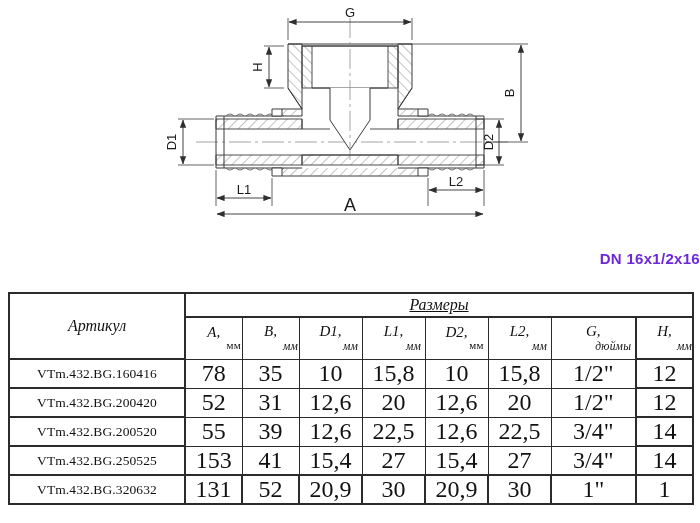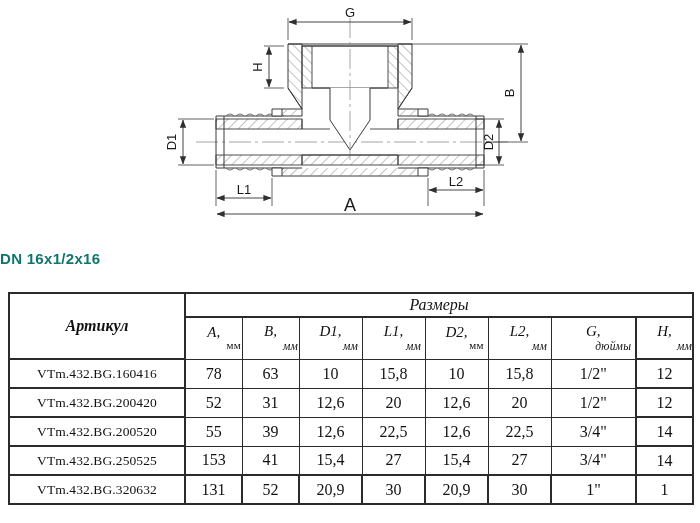--- a/index.html
+++ b/index.html
@@ -12,26 +12,26 @@
   }
   #page{position:relative;width:700px;height:523px;}
 
   
   #drawing{position:absolute;left:0;top:0;width:700px;height:240px;}
 
   
   .caption{
     position:absolute;
     left:0;top:250px;width:700px;
-    text-align:left;
+    text-align:right;
     font-family:"Liberation Sans", sans-serif;
     font-weight:bold;
     font-size:15px;
     letter-spacing:.3px;
-    color:#0f766e;
+    color:#6d28d9;
   }
 
   
   .table-wrap{
     position:absolute;
     left:8px;top:292px;
     width:684px;
   }
   table.specs{
     border-collapse:collapse;
@@ -44,30 +44,31 @@
     padding:0;
     text-align:center;
     vertical-align:middle;
     background:#fff;
   }
   table.specs .outer{border-width:2px;}
 
   th.h-article{
     font-style:italic;
     font-size:16px;
-    font-weight:bold;
+    font-weight:normal;
     text-align:left;
     padding-left:14px;
     height:62px;
   }
   th.h-group{
     font-style:italic;
     font-size:16px;
     font-weight:normal;
     height:22px;
+    text-decoration:underline;
   }
   th.h-col{
     font-weight:normal;
     height:40px;
     line-height:1.05;
     padding:2px 0 3px;
   }
   th.h-col .sym{
     display:block;
     font-style:italic;
@@ -84,21 +85,21 @@
 
   td.art{
     text-align:left;
     padding-left:14px;
     font-size:13.5px;
     height:27px;
     letter-spacing:.1px;
     border-radius:6px;
   }
   td.val{
-    font-size:16px;
+    font-size:24px;
     height:27px;
     text-align:left;
     padding-left:7px;
   }
 </style>
 </head>
 <body>
 
 <div id="page">
 
@@ -315,21 +316,21 @@
           <th class="h-col outer">
             <span class="sym">H,</span>
             <span class="unit ital">мм</span>
           </th>
         </tr>
       </thead>
       <tbody>
         <tr>
           <td class="art outer">VTm.432.BG.160416</td>
           <td class="val">78</td>
-          <td class="val">63</td>
+          <td class="val">35</td>
           <td class="val">10</td>
           <td class="val">15,8</td>
           <td class="val">10</td>
           <td class="val">15,8</td>
           <td class="val">1/2"</td>
           <td class="val outer">12</td>
         </tr>
         <tr>
           <td class="art outer">VTm.432.BG.200420</td>
           <td class="val">52</td>

